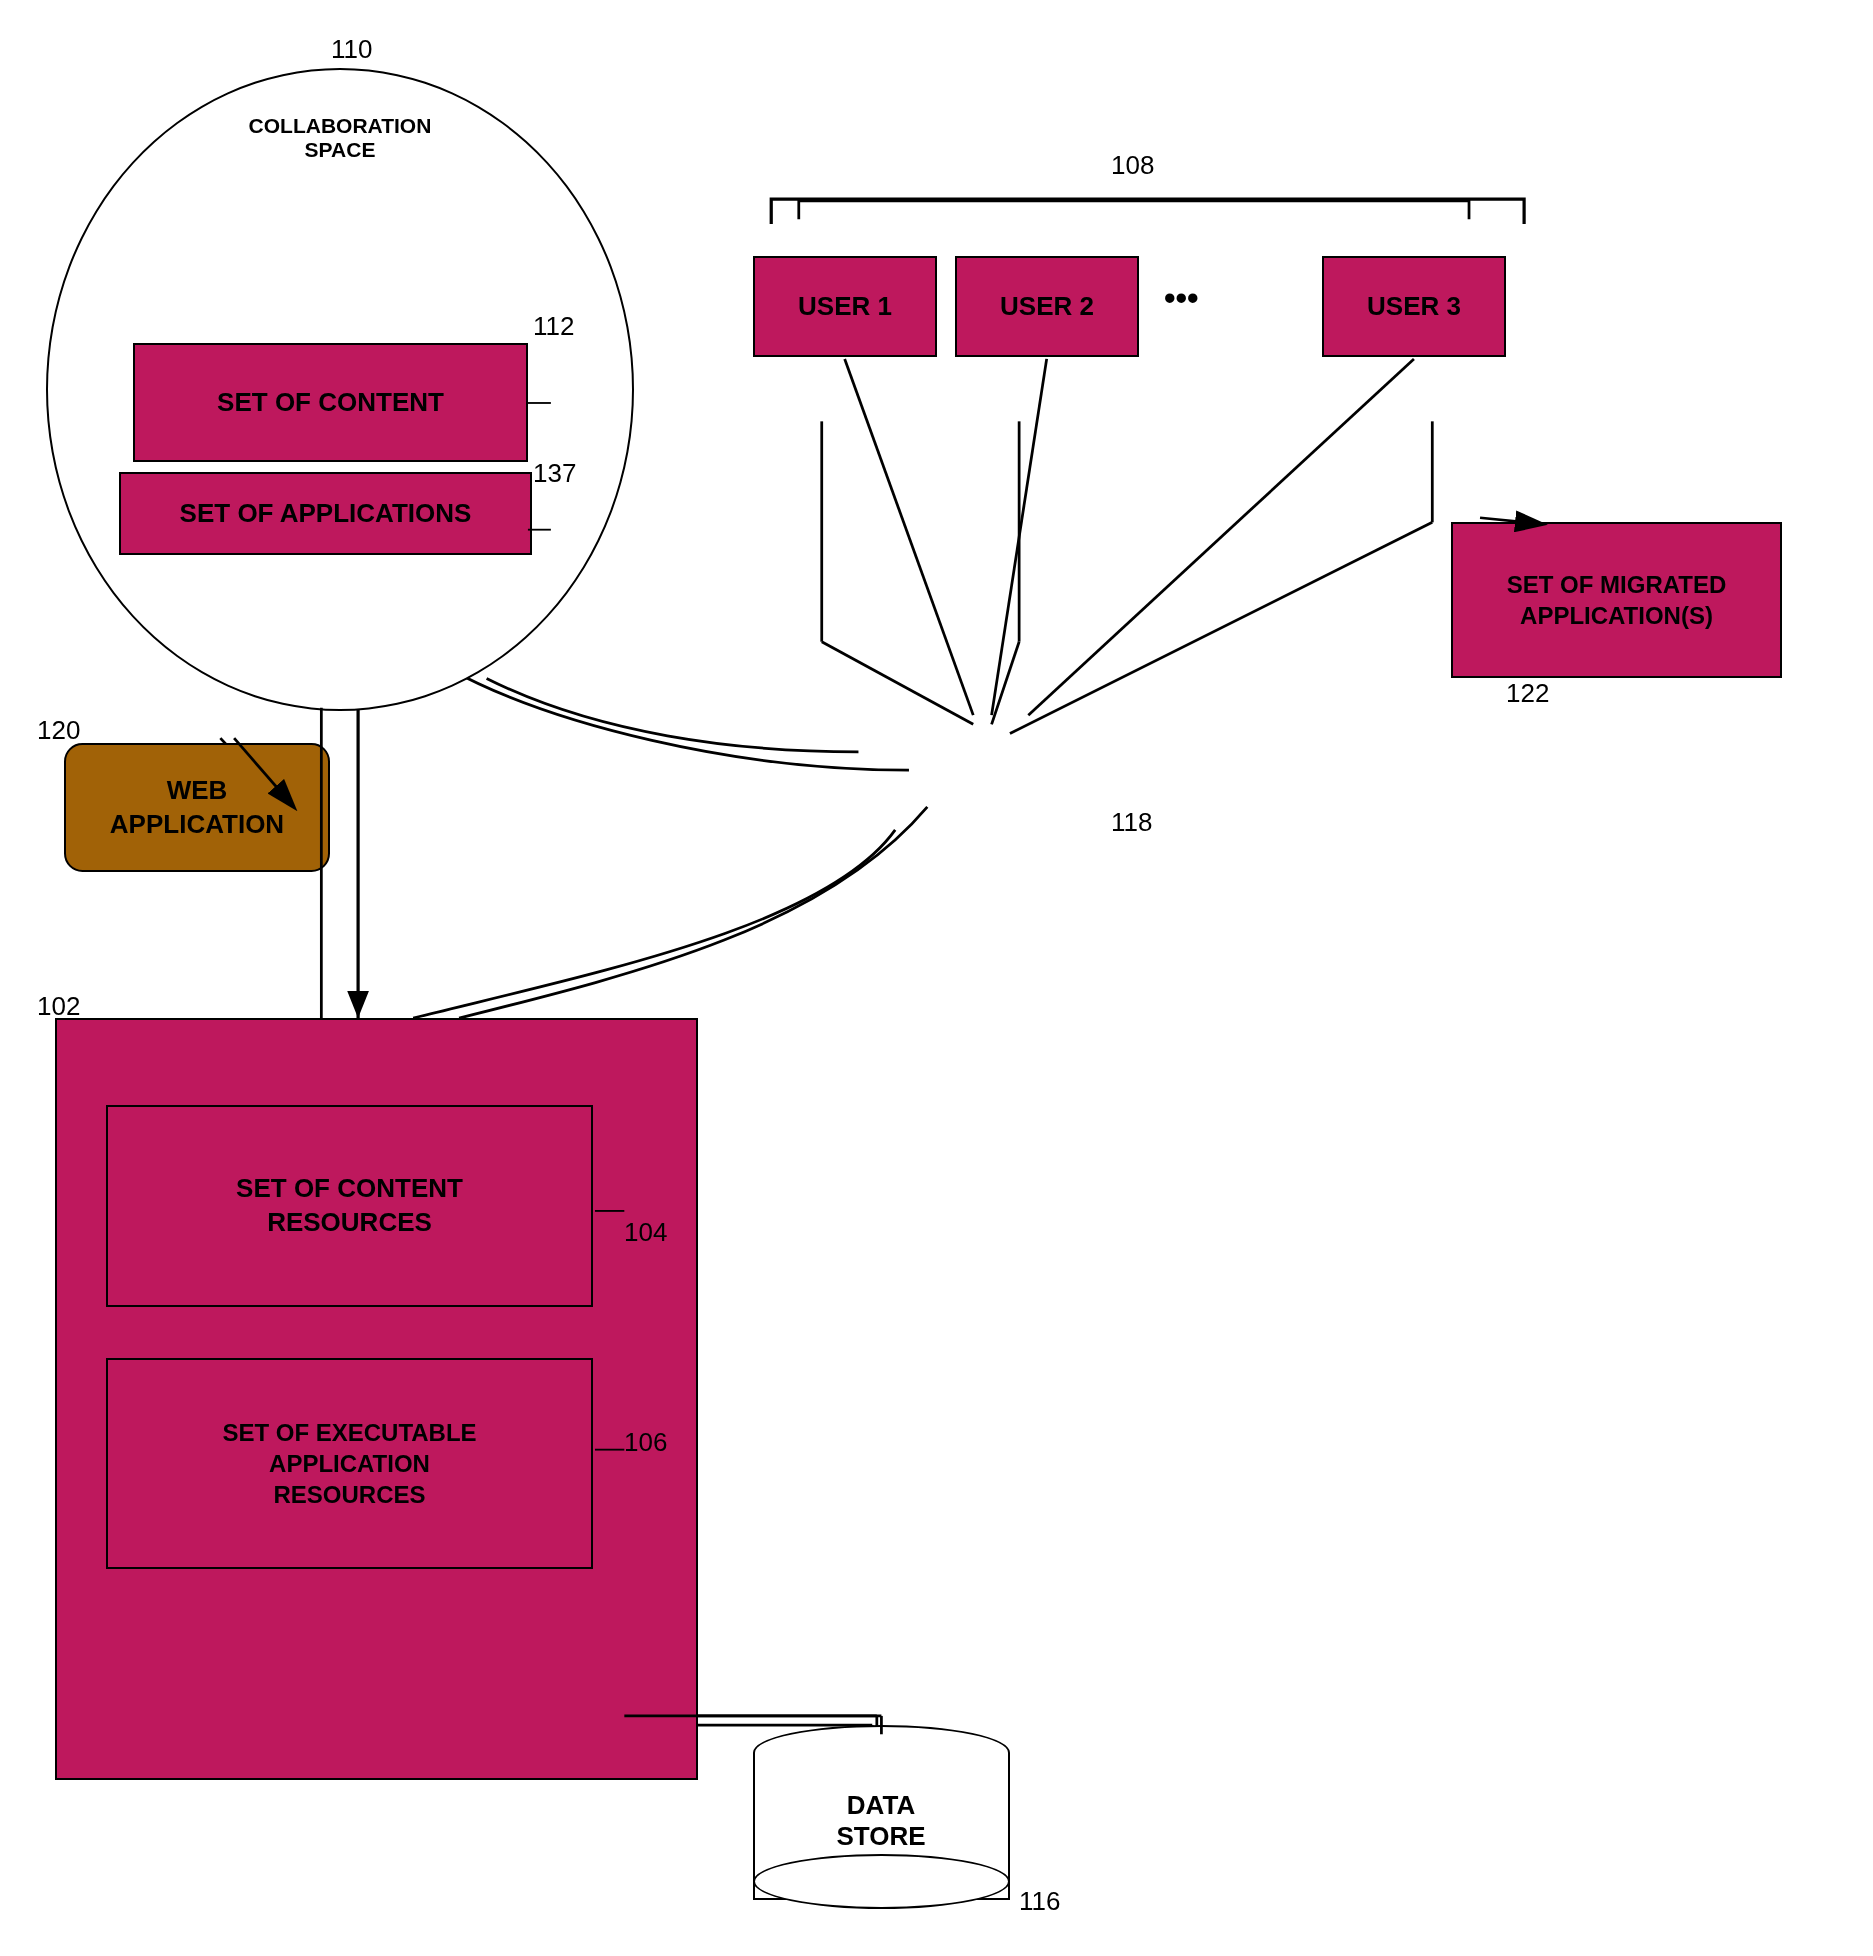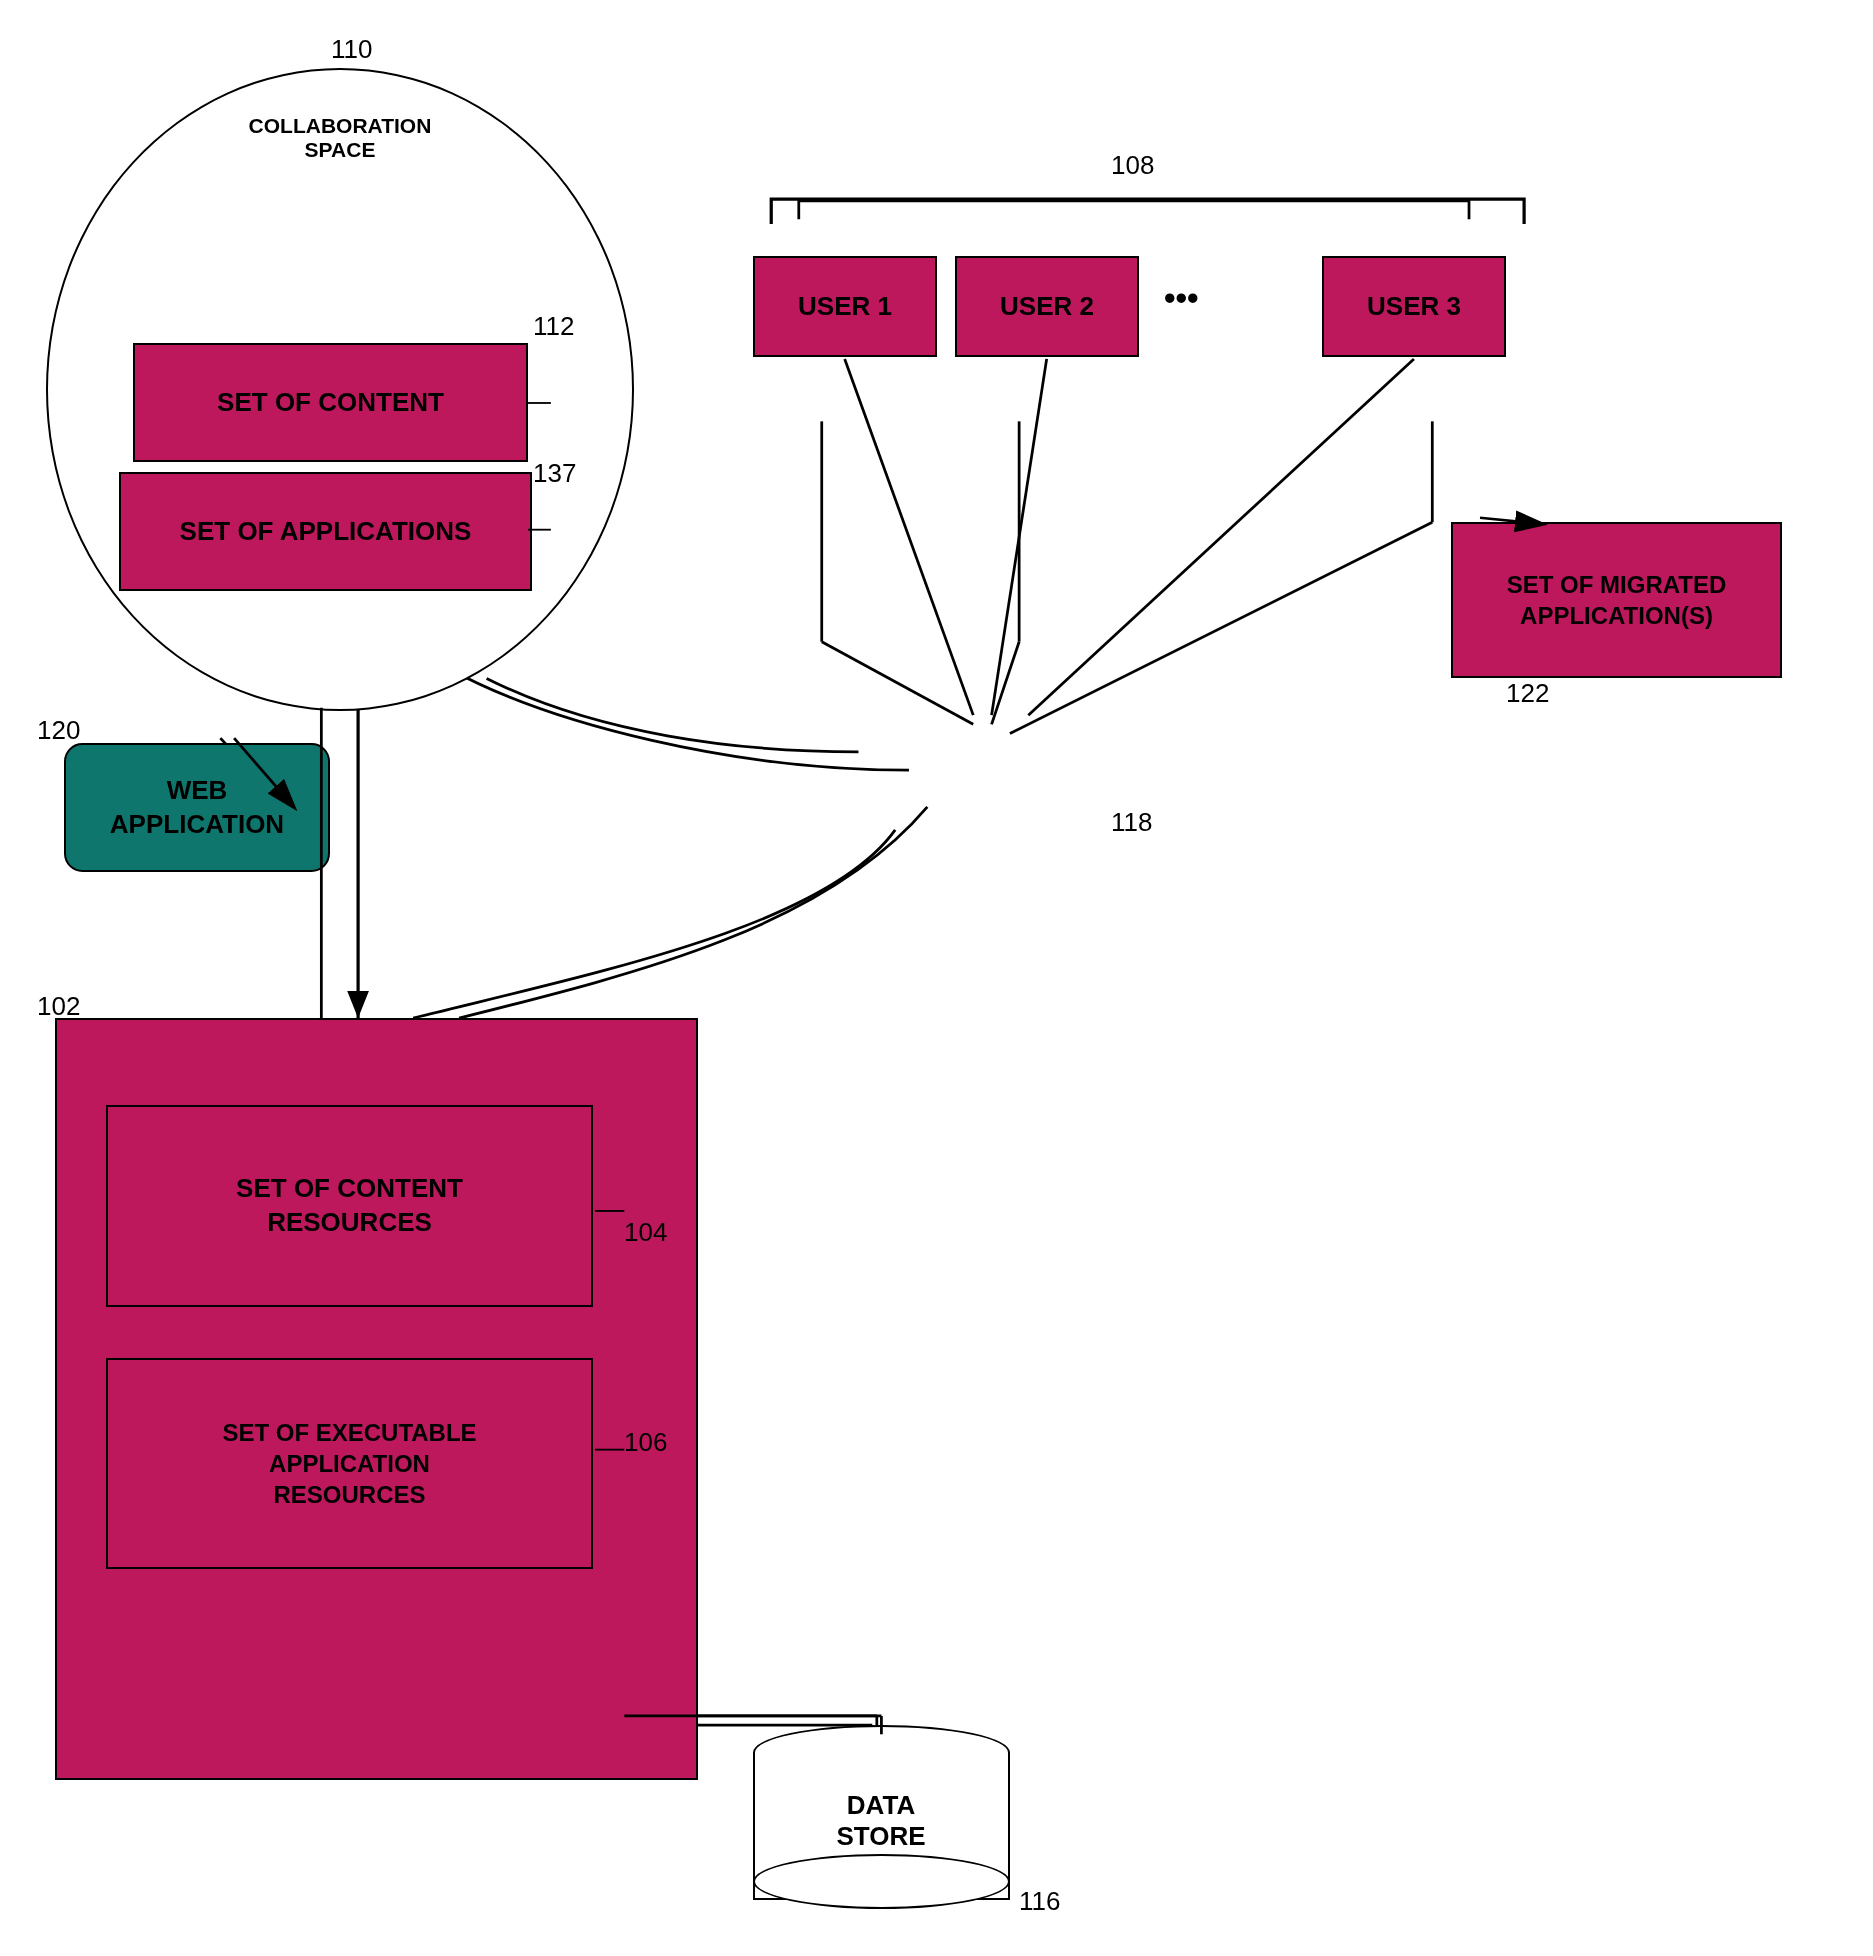--- a/index.html
+++ b/index.html
@@ -78,21 +78,21 @@
       border: 2.8px solid #000;
       border-radius: 50%;
       background: #fff;
     }
 
     
     .rounded-box {
       position: absolute;
       border: 2.8px solid #000;
       border-radius: 18.4px;
-      background: #0f766e;
+      background: #a16207;
       display: flex;
       align-items: center;
       justify-content: center;
       text-align: center;
       font-size: 26px;
       font-weight: bold;
       line-height: 1.3;
     }
 
     
@@ -184,21 +184,21 @@
   <div class="circle" style="top:60px; left:46px; width:588px; height:643px;"></div>
 
   <div class="circle-label" style="top:106px; left:101px; width:478px;">COLLABORATION<br>SPACE</div>
 
   <div class="ref-label" style="top:303px; left:533px;">112</div>
 
   <div class="box" style="top:335px; left:133px; width:395px; height:119px;">SET OF CONTENT</div>
 
   <div class="ref-label" style="top:450px; left:533px;">137</div>
 
-  <div class="box" style="top:464px; left:119px; width:413px; height:119px;">SET OF APPLICATIONS</div>
+  <div class="box" style="top:464px; left:119px; width:413px; height:83px;">SET OF APPLICATIONS</div>
 
   <div class="ref-label" style="top:142px; left:1111px;">108</div>
 
   <div class="box" style="top:248px; left:753px; width:184px; height:101px;">USER 1</div>
 
   <div class="box" style="top:248px; left:955px; width:184px; height:101px;">USER 2</div>
 
   <div class="ref-label dots" style="top:271px; left:1164px; font-size:33px; font-weight:bold;">•••</div>
 
   <div class="box" style="top:248px; left:1322px; width:184px; height:101px;">USER 3</div>

